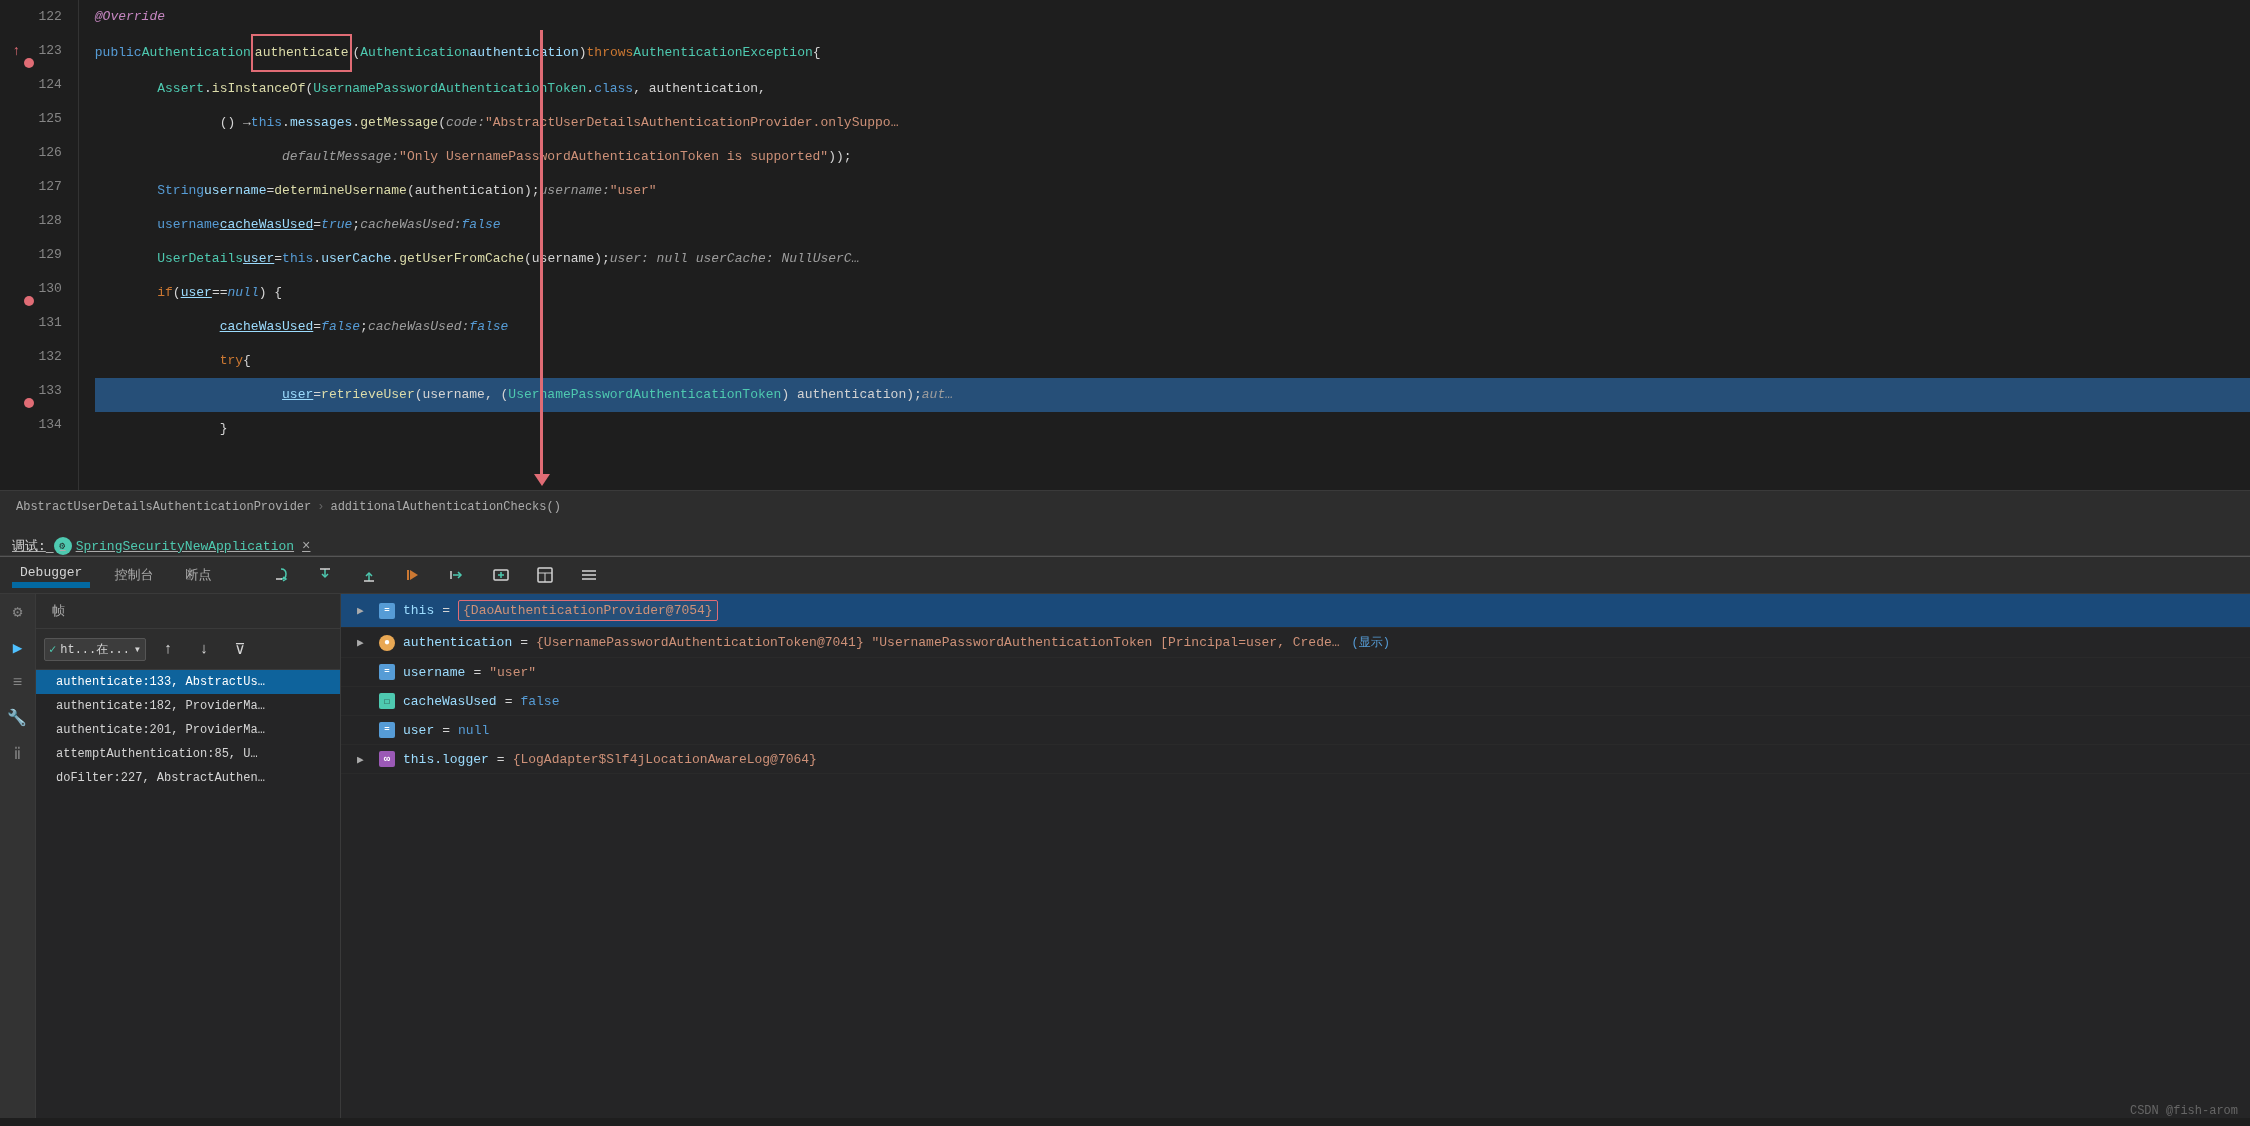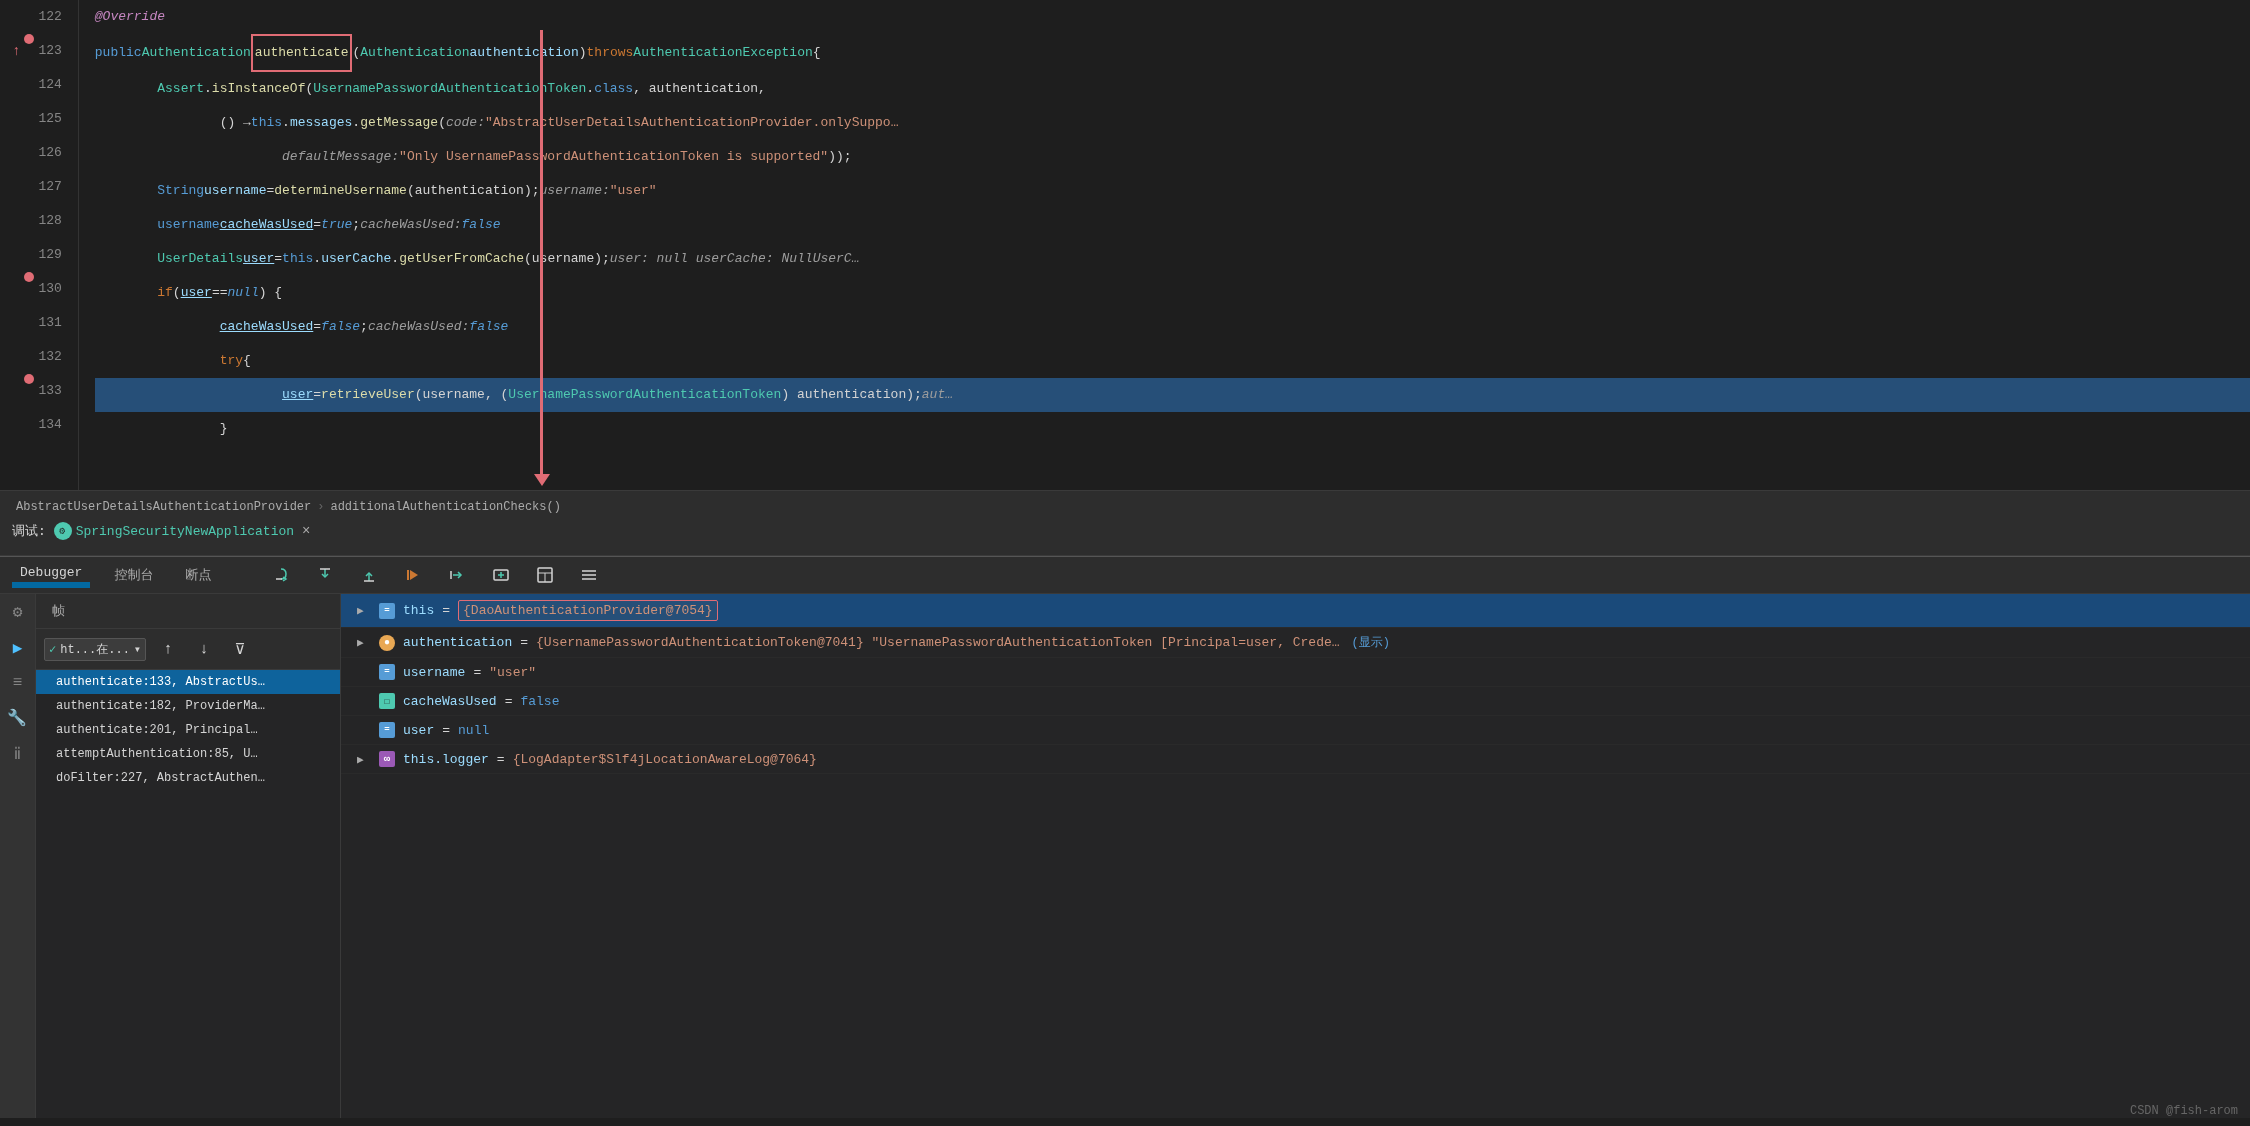--- a/index.html
+++ b/index.html
@@ -38,21 +38,21 @@
       align-items: flex-end;
       border-right: 1px solid #333;
       user-select: none;
     }
 
     .line-num {
       line-height: 34px;
       font-size: 13px;
       color: #858585;
       display: flex;
-      align-items: flex-start;
+      align-items: flex-end;
       gap: 4px;
       width: 100%;
       justify-content: flex-end;
       padding-right: 4px;
     }
 
     .line-num .arrow-up {
       color: #e06c75;
       font-size: 14px;
     }
@@ -330,25 +330,26 @@
 
     .side-icon.active {
       color: #4fc1ff;
     }
 
     
     .top-row {
       background: #2d2d2d;
       height: 34px;
       display: flex;
-      align-items: flex-start;
+      align-items: flex-end;
       padding: 0 12px;
       font-size: 13px;
       color: #ababab;
       border-bottom: 1px solid #3a3a3a;
+      text-decoration: underline;
     }
 
     .debug-label {
       color: #d4d4d4;
       font-size: 13px;
     }
 
     
     .filter-row {
       display: flex;
@@ -677,21 +678,21 @@
       <div class="toolbar-icon-btn">⊽</div>
     </div>
 
     <div class="frame-item active">
       <span>authenticate:133, AbstractUs…</span>
     </div>
     <div class="frame-item">
       <span>authenticate:182, ProviderMa…</span>
     </div>
     <div class="frame-item">
-      <span>authenticate:201, Principal…</span>
+      <span>authenticate:201, ProviderMa…</span>
     </div>
     <div class="frame-item">
       <span>attemptAuthentication:85, U…</span>
     </div>
     <div class="frame-item">
       <span>doFilter:227, AbstractAuthen…</span>
     </div>
   </div>
 
   <div class="variables-panel">

